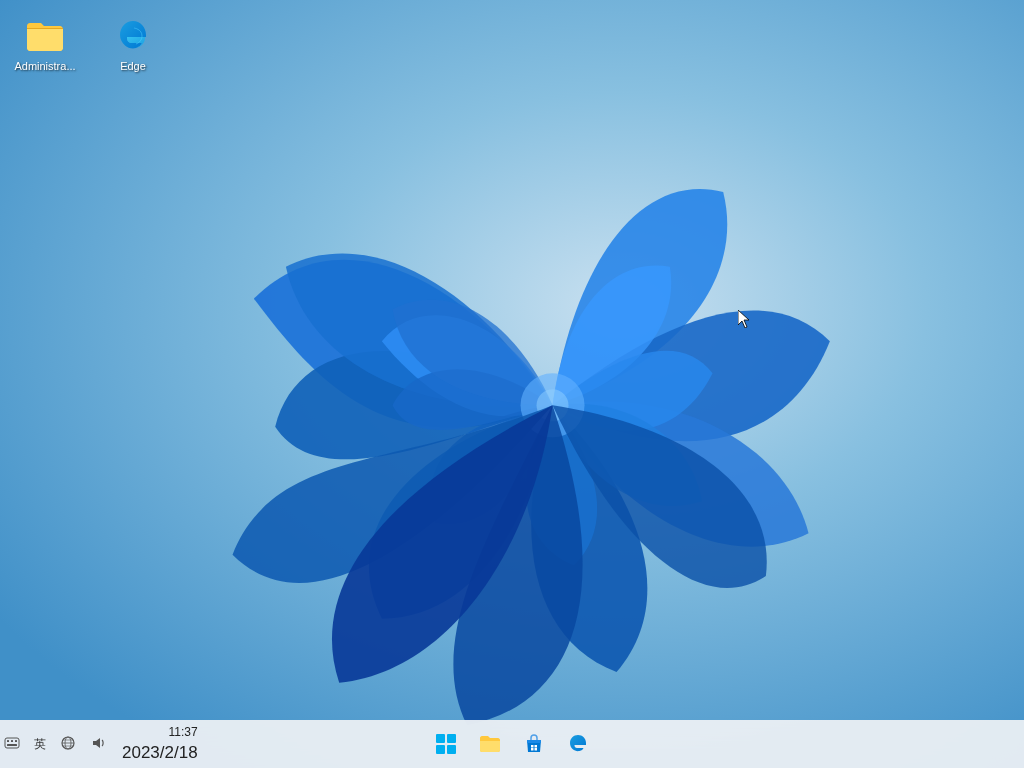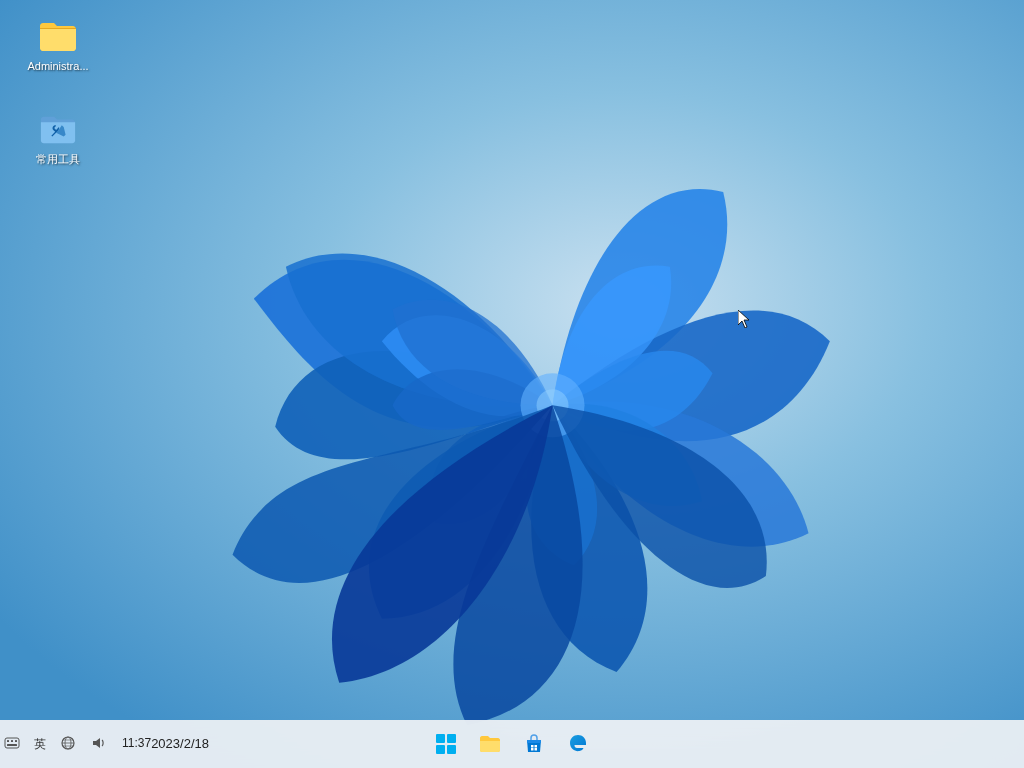--- a/index.html
+++ b/index.html
@@ -25,24 +25,24 @@
     #bg-svg {
       position: absolute;
       top: 0; left: 0;
       width: 100%; height: 100%;
     }
 
     
     #desktop-icons {
       position: absolute;
       top: 10px;
-      left: 18px;
-      display: flex;
-      flex-direction: column;
-      gap: 24px;
+      left: 5px;
+      display: flex;
+      flex-direction: row;
+      gap: 8px;
       z-index: 10;
     }
 
     .desktop-icon {
       display: flex;
       flex-direction: column;
       align-items: center;
       width: 80px;
       padding: 6px 4px;
       border-radius: 6px;
@@ -112,21 +112,22 @@
     .sys-tray-item {
       font-size: 12px;
       color: #222;
       cursor: pointer;
       padding: 2px 4px;
       border-radius: 4px;
     }
 
     #clock {
       display: flex;
-      flex-direction: row;
+      flex-direction: column;
+      align-items: flex-end;
       font-size: 11px;
       color: #222;
       cursor: pointer;
       padding: 2px 6px;
       border-radius: 4px;
       line-height: 1.4;
     }
 
     
     #cursor {
@@ -225,34 +226,44 @@
           <path d="M2,11 L38,11 L38,30 C38,31.5 36.5,33 35,33 L5,33 C3.5,33 2,31.5 2,30 Z" fill="#ffdd6b"></path>
           <path d="M2,10 L38,10 L38,11 L2,11 Z" fill="#e6a820"></path>
         </svg>
       </div>
       <span class="icon-label">Administra...</span>
     </div>
 
 
 
 
-
-    <div class="desktop-icon tools-icon">
+    <div class="desktop-icon edge-icon">
       <div class="icon-img">
-        <svg viewBox="0 0 40 36" xmlns="http://www.w3.org/2000/svg">
-
-          <path d="M2,8 C2,6 3.5,5 5,5 L16,5 L19,8 L35,8 C36.5,8 38,9.5 38,11 L38,30 C38,31.5 36.5,33 35,33 L5,33 C3.5,33 2,31.5 2,30 Z" fill="#60a0d8"></path>
-          <path d="M2,11 L38,11 L38,30 C38,31.5 36.5,33 35,33 L5,33 C3.5,33 2,31.5 2,30 Z" fill="#80c0f0"></path>
-
-          <path d="M20,20 L18,22 L14,26 L13,25 L17,21 L15,19 C14,18 14,16 15,15 C16,14 17,14 18,14.5 L16,17 L18,19 L21,16 C21.5,17 21.5,18 20,20 Z" fill="#1060a8"></path>
-          <path d="M24,14 L26,16 L28,24 L26,26 L18,22 L20,20 Z" fill="#1a70b8" opacity="0.7"></path>
-        </svg>
-      </div>
-      <span class="icon-label">常用工具</span>
+        <svg viewBox="0 0 38 38" xmlns="http://www.w3.org/2000/svg">
+
+          <defs>
+            <linearGradient id="edgeGrad1" x1="0%" y1="0%" x2="100%" y2="100%">
+              <stop offset="0%" stop-color="#1a9de0"></stop>
+              <stop offset="100%" stop-color="#0078d4"></stop>
+            </linearGradient>
+            <linearGradient id="edgeGrad2" x1="0%" y1="0%" x2="100%" y2="100%">
+              <stop offset="0%" stop-color="#35c1f1"></stop>
+              <stop offset="100%" stop-color="#1a9de0"></stop>
+            </linearGradient>
+          </defs>
+
+          <path d="M32,18 C32,10 26,4 19,4 C12,4 6,10 6,18 C6,22 8,26 11,28.5 C14,31 18,32 22,31 C25,30 27,28 28,26 L18,26 C15,26 13,24 13,21 L13,20 L32,20 C32,19.3 32,18.7 32,18 Z" fill="url(#edgeGrad1)"></path>
+          <path d="M13,20 L13,21 C13,24 15,26 18,26 L28,26 C27,28 25,30 22,31 C27,30 31,26 31,21 C31,20.7 31,20.3 31,20 Z" fill="url(#edgeGrad2)"></path>
+
+          <path d="M20,11 C20,11 28,12 28,19 C28,23 25,26 22,27" stroke="#50d0ff" stroke-width="1" fill="none" opacity="0.5"></path>
+        </svg>
+      </div>
+      <span class="icon-label">Edge</span>
     </div>
+
 
   </div>
 
   <svg id="cursor" viewBox="0 0 12 18" xmlns="http://www.w3.org/2000/svg">
     <path d="M0,0 L0,15 L4,11 L7,18 L9,17 L6,10 L11,10 Z" fill="white" stroke="black" stroke-width="0.8"></path>
   </svg>
 
   <div id="taskbar">
 
     <div id="taskbar-center">
@@ -329,20 +340,20 @@
 
       <div class="sys-tray-item">
         <svg width="16" height="16" viewBox="0 0 16 16">
           <path d="M3,6 L3,10 L6,10 L10,13 L10,3 L6,6 Z" fill="#555"></path>
           <path d="M12,5 C13.5,6 13.5,10 12,11" stroke="#555" stroke-width="1.2" fill="none"></path>
         </svg>
       </div>
 
       <div id="clock">
         <span style="font-size:12px;font-weight:500;">11:37</span>
-        <span style="font-size:13px;">2023/2/18</span>
+        <span style="font-size:17px;">2023/2/18</span>
       </div>
 
     </div>
 
   </div>
 
 </div>
 
 </body></html>

